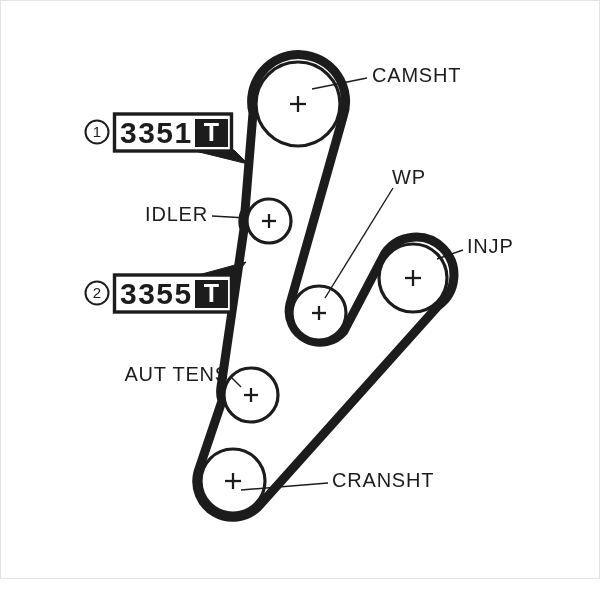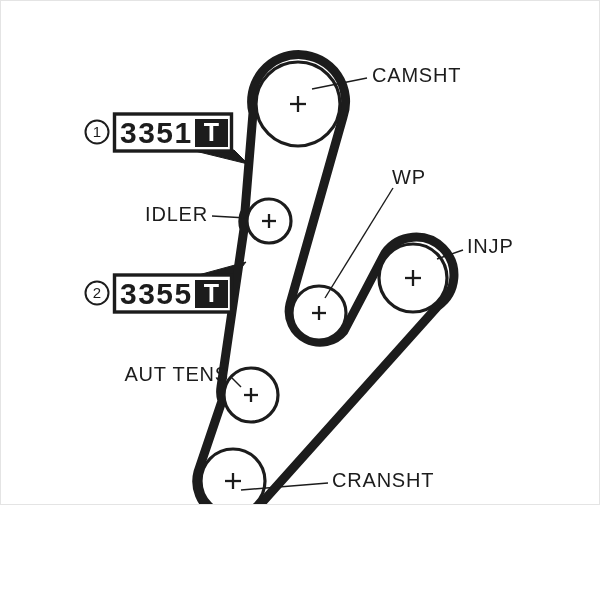--- a/index.html
+++ b/index.html
@@ -1,17 +1,17 @@
 <!DOCTYPE html>
 <html><head>
 <meta charset="utf-8">
 <style>
   html,body{margin:0;padding:0;background:#ffffff;}
   #stage{
-    width:600px;height:505px;box-sizing:border-box;position:relative;
+    width:600px;height:579px;box-sizing:border-box;position:relative;
     background:#ffffff;border:1px solid #e4e4e4;overflow:hidden;
     font-family:"Liberation Sans","DejaVu Sans",sans-serif;
   }
   svg{display:block;}
   .belt{fill:none;stroke:#1c1c1c;stroke-width:9;stroke-linejoin:round;}
   .pulley{fill:#ffffff;stroke:#1c1c1c;stroke-width:3.2;}
   .plus{stroke:#1c1c1c;stroke-width:2.3;stroke-linecap:butt;}
   .leader{stroke:#1c1c1c;stroke-width:1.4;}
   .label{
     fill:#1c1c1c;font-size:20px;letter-spacing:0.8px;

